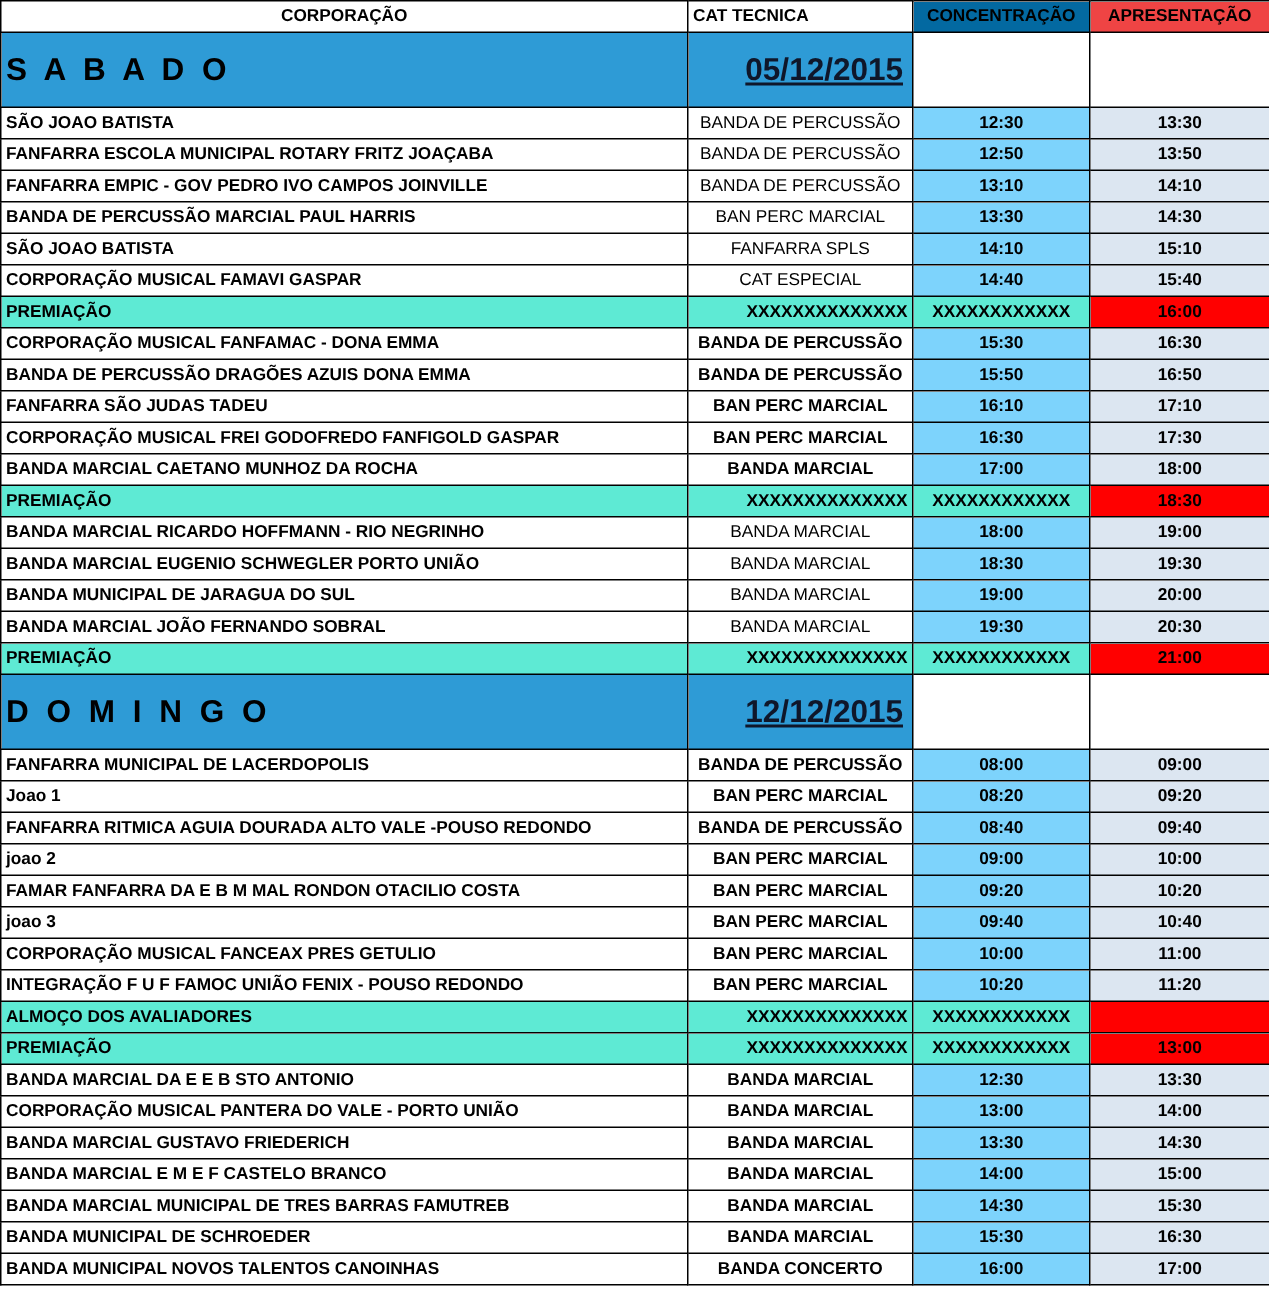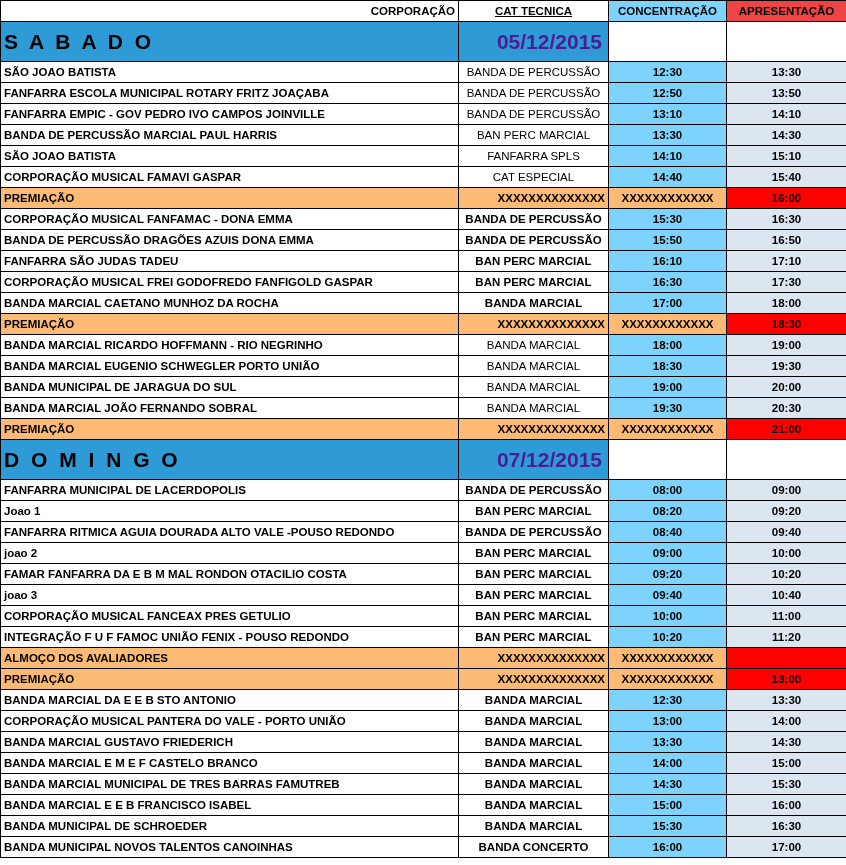--- a/index.html
+++ b/index.html
@@ -36,47 +36,48 @@
   }
 
   
   td.name  { text-align: left; font-weight: bold; }
   td.cat   { text-align: center; font-weight: bold; }
   td.conc  { text-align: center; font-weight: bold; background: #7dd3fc; color: #000000; }
   td.apres { text-align: center; font-weight: bold; background: #DCE6F1; color: #000000; }
 
   
   tr.header td { font-weight: bold; font-size: 11.5px; }
-  tr.header td.name  { text-align: right; }
-  tr.header td.cat   { text-align: center; text-decoration: underline; }
-  tr.header td.conc  { background: #7dd3fc; text-align: center; }
+  tr.header td.name  { text-align: center; }
+  tr.header td.cat   { text-align: left; }
+  tr.header td.conc  { background: #0369a1; text-align: center; }
   tr.header td.apres { background: #ef4444; text-align: center; }
 
   
-  tr.day td { background: #2E9BD6; height: 40px; }
+  tr.day td { background: #2E9BD6; height: 50px; }
   tr.day td.daylabel {
     font-weight: bold;
     font-size: 21px;
     letter-spacing: 3px;
     color: #000000;
     text-align: left;
     line-height: 32px;
   }
   tr.day td.daydate {
     font-weight: bold;
     font-size: 21px;
-    color: #4c1d95;
+    color: #0f172a;
     text-align: right;
     line-height: 32px;
     padding-right: 6px;
+    text-decoration: underline;
   }
   tr.day td.empty { background: #FFFFFF; border: 1px solid #000000; }
 
   
-  tr.award td { background: #fdba74; color: #000000; }
+  tr.award td { background: #5eead4; color: #000000; }
   tr.award td.name { text-align: left; font-weight: bold; }
   tr.award td.cat  { text-align: right; font-weight: bold; }
   tr.award td.conc { text-align: center; font-weight: bold; }
   tr.award td.apres { background: #FF0000; text-align: center; font-weight: bold; }
   tr.award td.apres.blank { background: #FF0000; }
 
   tr.normal td.cat { font-weight: bold; }
   tr.plain td.cat { font-weight: normal; }
   tr.plain td.apres { font-weight: bold; }
 
@@ -209,21 +210,21 @@
           <td class="apres">20:30</td>
         </tr>
         <tr class="award">
           <td class="name">PREMIAÇÃO</td>
           <td class="cat">XXXXXXXXXXXXXX</td>
           <td class="conc">XXXXXXXXXXXX</td>
           <td class="apres">21:00</td>
         </tr>
         <tr class="day">
           <td class="daylabel">D O M I N G O</td>
-          <td class="daydate">07/12/2015</td>
+          <td class="daydate">12/12/2015</td>
           <td class="empty blankcell"></td>
           <td class="empty blankcell"></td>
         </tr>
         <tr class="normal">
           <td class="name">FANFARRA MUNICIPAL DE LACERDOPOLIS</td>
           <td class="cat">BANDA DE PERCUSSÃO</td>
           <td class="conc">08:00</td>
           <td class="apres">09:00</td>
         </tr>
         <tr class="normal">
@@ -302,26 +303,20 @@
           <td class="name">BANDA MARCIAL E M E F CASTELO BRANCO</td>
           <td class="cat">BANDA MARCIAL</td>
           <td class="conc">14:00</td>
           <td class="apres">15:00</td>
         </tr>
         <tr class="normal">
           <td class="name">BANDA MARCIAL MUNICIPAL DE TRES BARRAS FAMUTREB</td>
           <td class="cat">BANDA MARCIAL</td>
           <td class="conc">14:30</td>
           <td class="apres">15:30</td>
-        </tr>
-        <tr class="normal">
-          <td class="name">BANDA MARCIAL E E B FRANCISCO ISABEL</td>
-          <td class="cat">BANDA MARCIAL</td>
-          <td class="conc">15:00</td>
-          <td class="apres">16:00</td>
         </tr>
         <tr class="normal">
           <td class="name">BANDA MUNICIPAL DE SCHROEDER</td>
           <td class="cat">BANDA MARCIAL</td>
           <td class="conc">15:30</td>
           <td class="apres">16:30</td>
         </tr>
         <tr class="normal">
           <td class="name">BANDA MUNICIPAL NOVOS TALENTOS  CANOINHAS</td>
           <td class="cat">BANDA CONCERTO</td>

